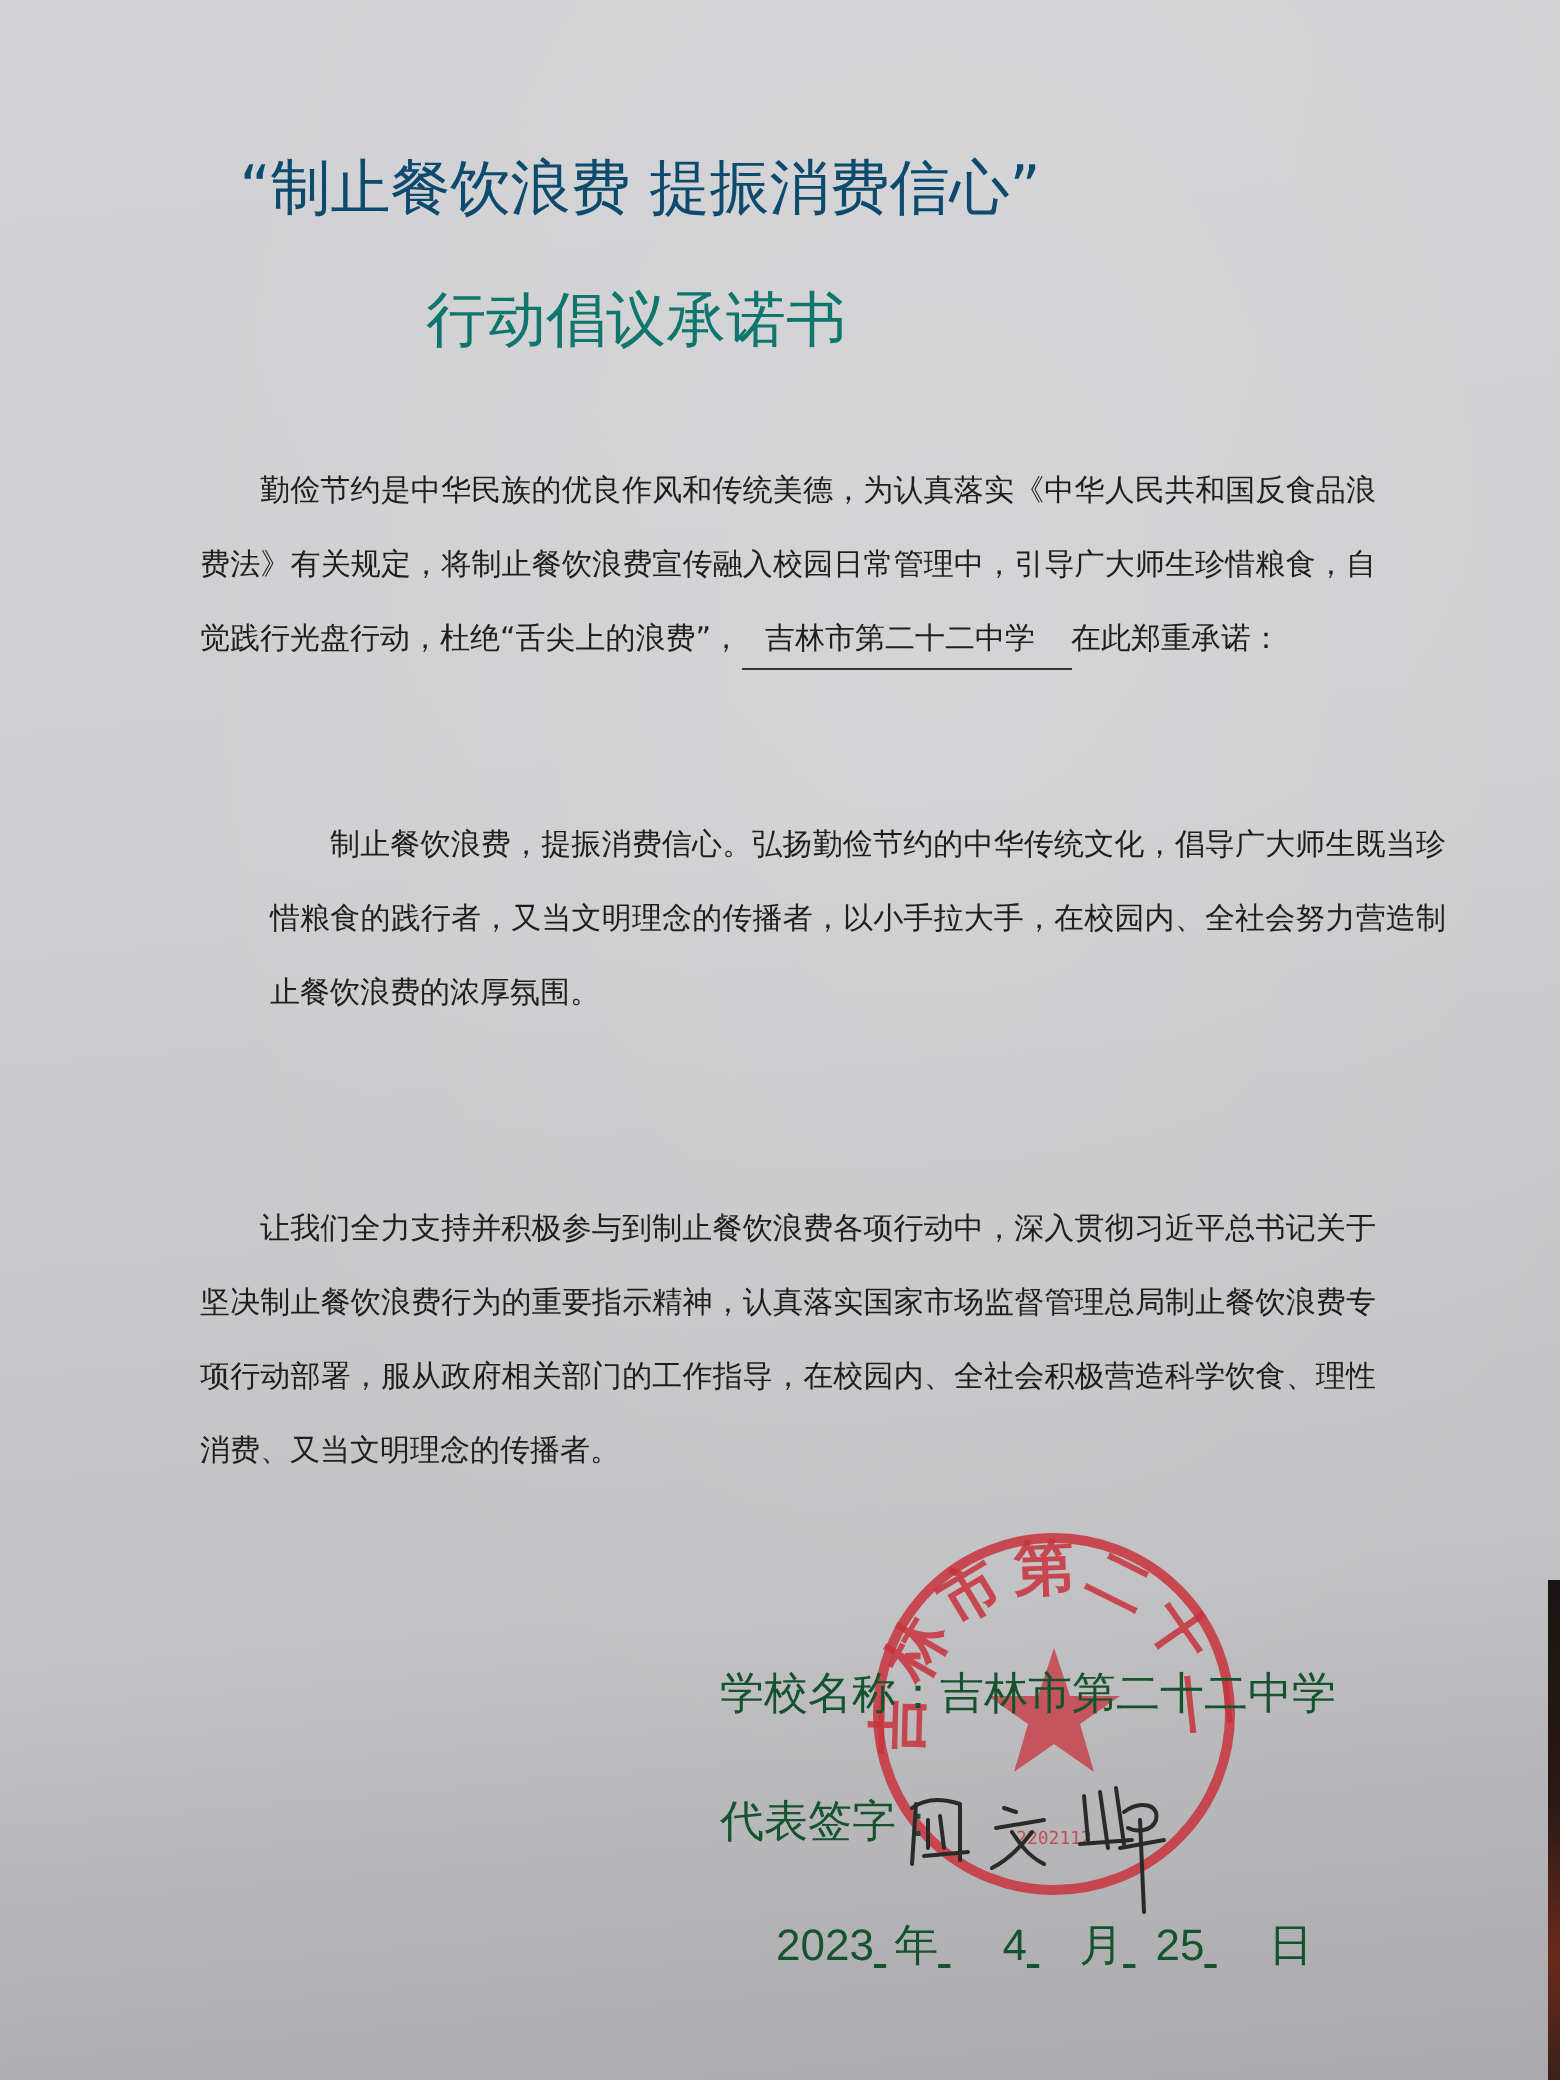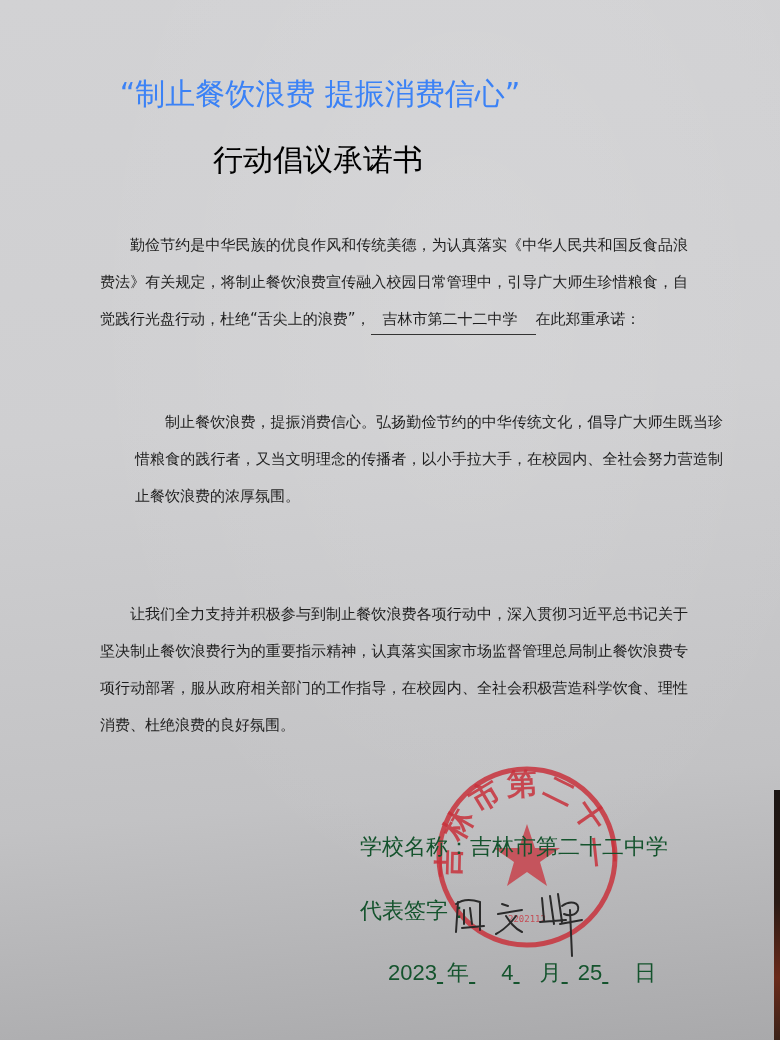--- a/index.html
+++ b/index.html
@@ -13,25 +13,25 @@
     position: absolute; left: 0; top: 0; width: 780px; height: 1040px;
     background: radial-gradient(ellipse at 60% 30%, rgba(255,255,255,0.10), rgba(0,0,0,0) 60%);
     pointer-events: none;
   }
   .edge-strip {
     position: absolute; right: 0; top: 790px; width: 6px; height: 250px;
     background: linear-gradient(180deg, #1a1412 0%, #2a1a14 45%, #6a2a1a 75%, #3a2218 100%);
   }
   .title1 {
     position: absolute; left: 0; width: 640px; top: 74px;
-    text-align: center; font-size: 30px; letter-spacing: 0px; color: #3b82f6;
+    text-align: center; font-size: 30px; letter-spacing: 0px; color: #0c4a6e;
   }
   .title2 {
     position: absolute; left: 0; width: 636px; top: 140px;
-    text-align: center; font-size: 30px; color: #000000;
+    text-align: center; font-size: 30px; color: #0f766e;
   }
   .para {
     position: absolute; left: 100px; width: 588px;
     font-size: 15px; line-height: 37px; color: #1e1e1e;
     text-indent: 2em; text-align: justify; text-align-last: left;
   }
   .p1 { top: 227px; }
   .p2 { top: 404px; margin-left: 35px; }
   .p3 { top: 596px; }
   .blank {
@@ -59,21 +59,21 @@
 <div class="edge-strip"></div>
 
 <div class="title1">“制止餐饮浪费  提振消费信心”</div>
 <div class="title2">行动倡议承诺书</div>
 
 <div class="para p1">
   <span>勤俭节约是中华民族的优良作风和传统美德，为认真落实《中华人民共和国反食品浪费法》有关规定，将制止餐饮浪费宣传融入校园日常管理中，引导广大师生珍惜粮食，自觉践行光盘行动，杜绝“舌尖上的浪费”，</span><span class="blank">吉林市第二十二中学</span><span>在此郑重承诺：</span>
 </div>
 
 <div class="para p2">制止餐饮浪费，提振消费信心。弘扬勤俭节约的中华传统文化，倡导广大师生既当珍惜粮食的践行者，又当文明理念的传播者，以小手拉大手，在校园内、全社会努力营造制止餐饮浪费的浓厚氛围。</div>
-<div class="para p3">让我们全力支持并积极参与到制止餐饮浪费各项行动中，深入贯彻习近平总书记关于坚决制止餐饮浪费行为的重要指示精神，认真落实国家市场监督管理总局制止餐饮浪费专项行动部署，服从政府相关部门的工作指导，在校园内、全社会积极营造科学饮食、理性消费、杜绝浪费的良好氛围。</div>
+<div class="para p3">让我们全力支持并积极参与到制止餐饮浪费各项行动中，深入贯彻习近平总书记关于坚决制止餐饮浪费行为的重要指示精神，认真落实国家市场监督管理总局制止餐饮浪费专项行动部署，服从政府相关部门的工作指导，在校园内、全社会积极营造科学饮食、理性消费、又当文明理念的传播者。</div>
 
 <svg class="stamp" viewBox="0 0 190 190">
   <defs>
     <path id="sealArc" d="M 30 120 A 68 68 0 1 1 160 120"></path>
   </defs>
   <circle cx="95" cy="95" r="88" fill="none" stroke="#c8323c" stroke-width="5" opacity="0.85"></circle>
   <text font-size="30" fill="#c8323c" opacity="0.85" font-weight="bold" font-family="DejaVu Sans, sans-serif" letter-spacing="4">
     <textPath href="#sealArc" startOffset="2%">吉林市第二十二中学</textPath>
   </text>
   <polygon points="95,62 103,86 128,86 108,100 115,124 95,110 75,124 82,100 62,86 87,86" fill="#c8323c" opacity="0.75"></polygon>

